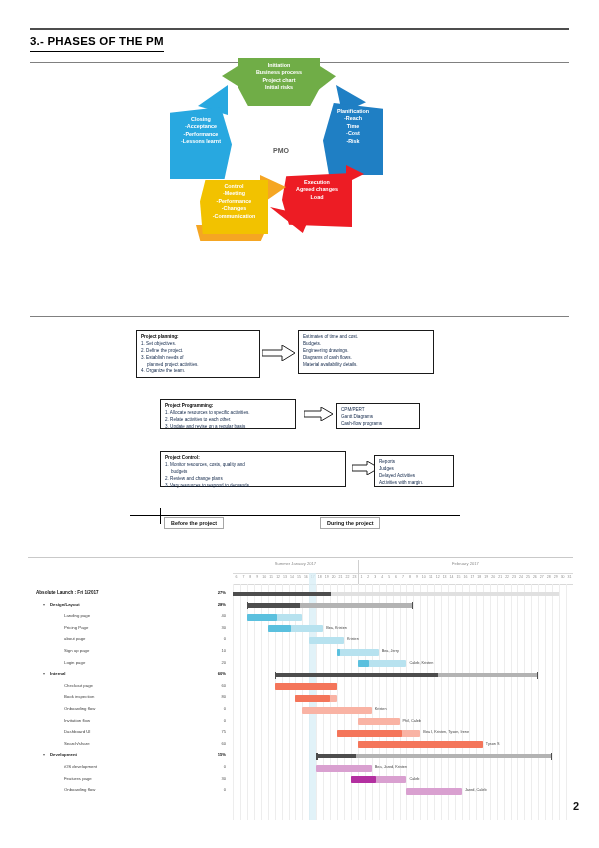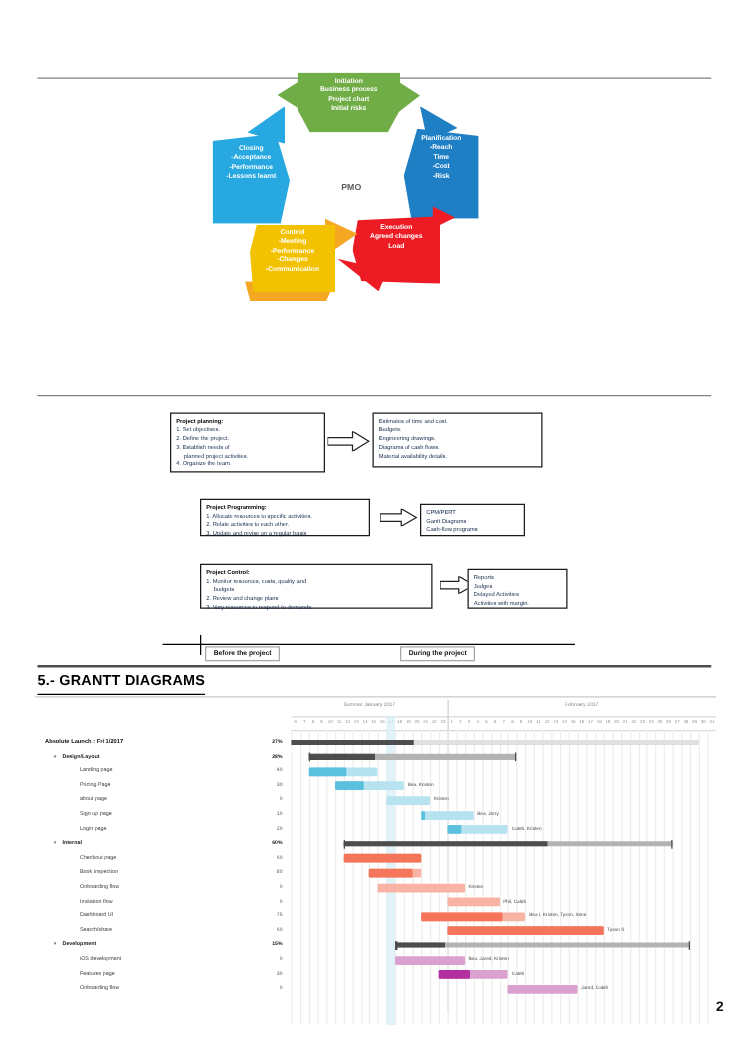--- a/index.html
+++ b/index.html
@@ -88,20 +88,24 @@
   .blabel{position:absolute;font-size:3.8px;color:#444;white-space:nowrap;}
   .g-outer-top{position:absolute;left:28px;top:557px;width:545px;height:.8px;background:#c9c9c9;}
 
   .pageno{position:absolute;right:20px;bottom:36px;font-size:11px;font-weight:bold;color:#111;}
 </style>
 </head>
 <body>
 
 <div class="page">
 
+  <div class="sec-head" style="top:28px;">
+    <div class="rule thick"></div>
+    <div class="sec-title">3.- PHASES OF THE PM</div>
+  </div>
   <div class="sec-head" style="top:62px;">
     <div class="rule"></div>
   </div>
 
   <div class="cycle">
     <div class="chev c-init2"></div>
     <div class="chev c-init3"></div>
     <div class="chev c-init">
       <div>Initiation</div>
       <div>Business process</div>
@@ -215,24 +219,20 @@
       <div class="ln">Delayed Activities</div>
       <div class="ln">Activities with margin.</div>
     </div>
 
     <div class="tl-line" style="left:100px;top:190px;width:330px;height:1.3px;"></div>
     <div class="tl-line" style="left:130px;top:183px;width:1.4px;height:16px;"></div>
     <div class="tlbox" style="left:134px;top:192px;">Before the project</div>
     <div class="tlbox" style="left:290px;top:192px;">During the project</div>
   </div>
 
-  <div class="sec-head" style="top:532px;">
-    <div class="rule thick"></div>
-    <div class="sec-title">5.- GRANTT DIAGRAMS</div>
-  </div>
 
   <div class="g-outer-top"></div>
   <div class="gantt">
     <div class="g-left">
         <div class="g-row-name root" style="left: 8px; top: 30px;">Absolute Launch : Fri 1/2017</div>
         <div class="g-pct bold" style="left: 172px; top: 30px;">27%</div>
         <div class="g-row-name grp" style="left: 22px; top: 41.6px;">Design/Layout</div>
         <div class="g-tri" style="left: 15px; top: 41.6px;">▾</div>
         <div class="g-pct bold" style="left: 172px; top: 41.6px;">28%</div>
         <div class="g-row-name" style="left: 36px; top: 53.2px;">Landing page</div>

